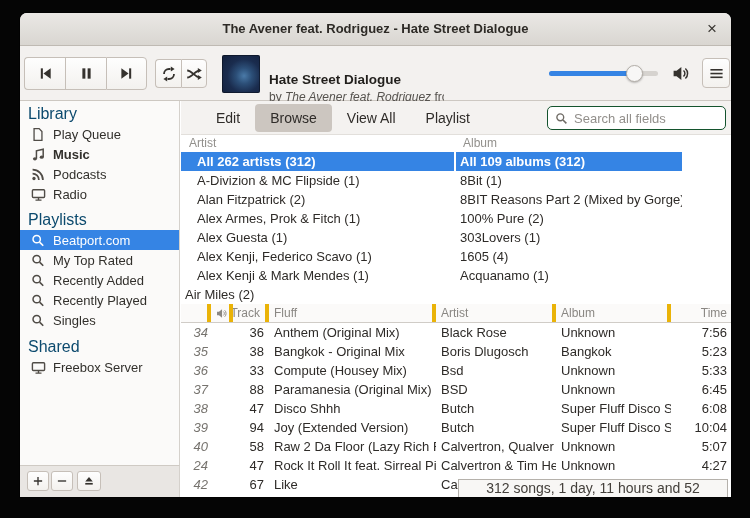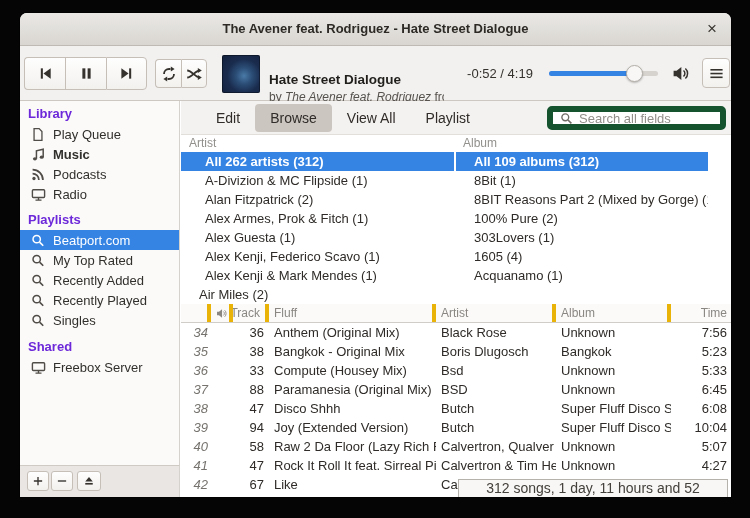--- a/index.html
+++ b/index.html
@@ -36,52 +36,52 @@
   .time-label{position:absolute;left:428px;top:20px;width:104px;text-align:center;font-size:13px;color:#35322e;}
   .slider{position:absolute;left:529px;top:25px;width:109px;height:5px;border-radius:3px;background:#d6d3cf;}
   .slider .fill{position:absolute;left:0;top:0;bottom:0;width:78%;border-radius:3px;background:#3584e4;}
   .slider .handle{position:absolute;top:-6px;left:calc(78% - 8px);width:15px;height:15px;border-radius:50%;
                   background:#f8f7f6;border:1px solid #b3aea8;box-shadow:0 1px 2px rgba(0,0,0,.25);}
   .vol{position:absolute;left:652px;top:19px;color:#35322e;}
   .menu-btn{position:absolute;left:682px;top:12px;width:28px;height:30px;border-radius:4px;}
   
   .sidebar{position:absolute;left:0;top:88px;width:160px;bottom:32px;background:#fbfaf9;
            border-right:1px solid #d5d1cc;box-sizing:border-box;overflow:hidden;}
-  .sb-header{height:21px;line-height:21px;padding:2px 0 0 8px;font-size:13px;font-weight:700;color:#6d28d9;}
+  .sb-header{height:21px;line-height:21px;padding:2px 0 0 8px;font-size:16px;font-weight:400;color:#0c4a6e;}
   .sb-item{height:20px;display:flex;align-items:center;gap:7px;padding-left:11px;font-size:13px;color:#32302c;}
   .sb-item .icon{width:15px;height:15px;flex:0 0 15px;color:#504c47;display:flex;align-items:center;}
   .sb-item.selected{background:#3584e4;color:#ffffff;}
   .sb-item.selected .icon{color:#ffffff;}
   .sb-item.bold{font-weight:700;}
   .sb-footer{position:absolute;left:0;bottom:0;width:160px;height:32px;background:#e9e6e3;
              border-top:1px solid #cfcac4;border-right:1px solid #d5d1cc;box-sizing:border-box;}
   .sb-footer .tbtn{position:absolute;top:5px;height:20px;border-radius:3px;}
   .sbf-add{left:7px;width:22px;}
   .sbf-remove{left:31px;width:22px;}
   .sbf-eject{left:57px;width:24px;}
   
   .main{position:absolute;left:161px;top:88px;right:0;bottom:0;background:#ffffff;overflow:hidden;}
   .tabbar{position:absolute;left:0;top:0;right:0;height:34px;background:#f4f2f0;border-bottom:1px solid #e2dfdb;
           display:flex;align-items:center;padding-left:20px;box-sizing:border-box;}
   .tab{font-size:14px;color:#2f2c29;padding:6px 15px;border-radius:4px;}
   .tab.active{background:#ccc6c0;}
   .search-box{position:absolute;left:366px;top:5px;width:179px;height:24px;background:#fff;
-              border:6px solid #14532d;border-radius:5px;display:flex;align-items:center;box-sizing:border-box;}
+              border:1px solid #14532d;border-radius:5px;display:flex;align-items:center;box-sizing:border-box;}
   .search-box .icon{margin:0 6px 0 7px;color:#6f6b65;}
   .search-box input{border:none;outline:none;flex:1;font-size:13px;color:#33302c;background:transparent;
                     font-family:inherit;padding:0;}
   .search-box input::placeholder{color:#928f8b;}
   
   .browser{position:absolute;left:0;top:34px;right:0;height:169px;background:#fff;}
   .browser-headers{height:17px;position:relative;}
   .bh{position:absolute;top:1px;font-size:12px;color:#92908c;}
   .bh-artist{left:8px;} .bh-album{left:282px;}
   .brow{height:19px;line-height:19px;font-size:13px;color:#2e2b28;display:flex;white-space:nowrap;}
-  .brow .bcell-a{width:275px;padding-left:24px;box-sizing:border-box;overflow:hidden;}
-  .brow .bcell-b{width:252px;padding-left:18px;box-sizing:border-box;overflow:hidden;}
+  .brow .bcell-a{width:275px;padding-left:16px;box-sizing:border-box;overflow:hidden;}
+  .brow .bcell-b{width:226px;padding-left:4px;box-sizing:border-box;overflow:hidden;}
   .brow.selected .bcell-a,.brow.selected .bcell-b{background:#3584e4;color:#fff;font-weight:700;}
   .brow.selected .bcell-a{margin-right:2px;width:273px;}
   
   .tgrid{display:grid;grid-template-columns:30px 22px 36px 167px 120px 115px 61px;}
   .thead{position:absolute;left:0;top:203px;right:0;height:19px;background:#fbfaf9;border-bottom:1px solid #d0ccc7;
          box-sizing:border-box;}
   .thead .hc{font-size:12px;color:#8a8783;line-height:18px;border-right:4px solid #eab308;overflow:hidden;
              padding:0 5px;box-sizing:border-box;display:flex;align-items:center;}
   .thead .hc:last-child{border-right:none;}
   .hc.r{justify-content:flex-end;}
@@ -154,21 +154,20 @@
                 <path d="M11.8 9.1 L15.8 11.5 L11.8 13.9 Z"></path>
               </svg>
             </span>
       </div>
     </div>
     <div class="album-art"></div>
     <div class="np">
       <div class="np-title">Hate Street Dialogue</div>
       <div class="np-sub"><span>by </span><span class="it">The Avener feat. Rodriguez</span><span> fro…</span></div>
     </div>
-    <div class="time-label">-0:52 / 4:19</div>
     <div class="slider">
       <div class="fill" style="width: 78%;"></div>
       <div class="handle" style="left: calc(78% - 8px);"></div>
     </div>
     <div class="vol">
       <span><svg width="17" height="17" viewBox="0 0 16 16" fill="currentColor">
               <path d="M1.5 5.5 h2.8 L8.8 1.8 v12.4 L4.3 10.5 H1.5 Z"></path>
               <path d="M10.8 5.2 a3.6 3.6 0 0 1 0 5.6" fill="none" stroke="currentColor" stroke-width="1.4"></path>
               <path d="M12.6 3.3 a6.4 6.4 0 0 1 0 9.4" fill="none" stroke="currentColor" stroke-width="1.4"></path>
             </svg></span>
@@ -440,21 +439,21 @@
       <div class="trow tgrid">
         <span class="c num">40</span>
             <span class="c"></span>
         <span class="c r">58</span>
             <span class="c">Raw 2 Da Floor (Lazy Rich Re…</span>
         <span class="c">Calvertron, Qualver</span>
             <span class="c">Unknown</span>
         <span class="c r">5:07</span>
       </div>
       <div class="trow tgrid">
-        <span class="c num">41</span>
+        <span class="c num">24</span>
             <span class="c"></span>
         <span class="c r">47</span>
             <span class="c">Rock It Roll It feat. Sirreal Pip…</span>
         <span class="c">Calvertron &amp; Tim Healey</span>
             <span class="c">Unknown</span>
         <span class="c r">4:27</span>
       </div>
       <div class="trow tgrid">
         <span class="c num">42</span>
             <span class="c"></span>

